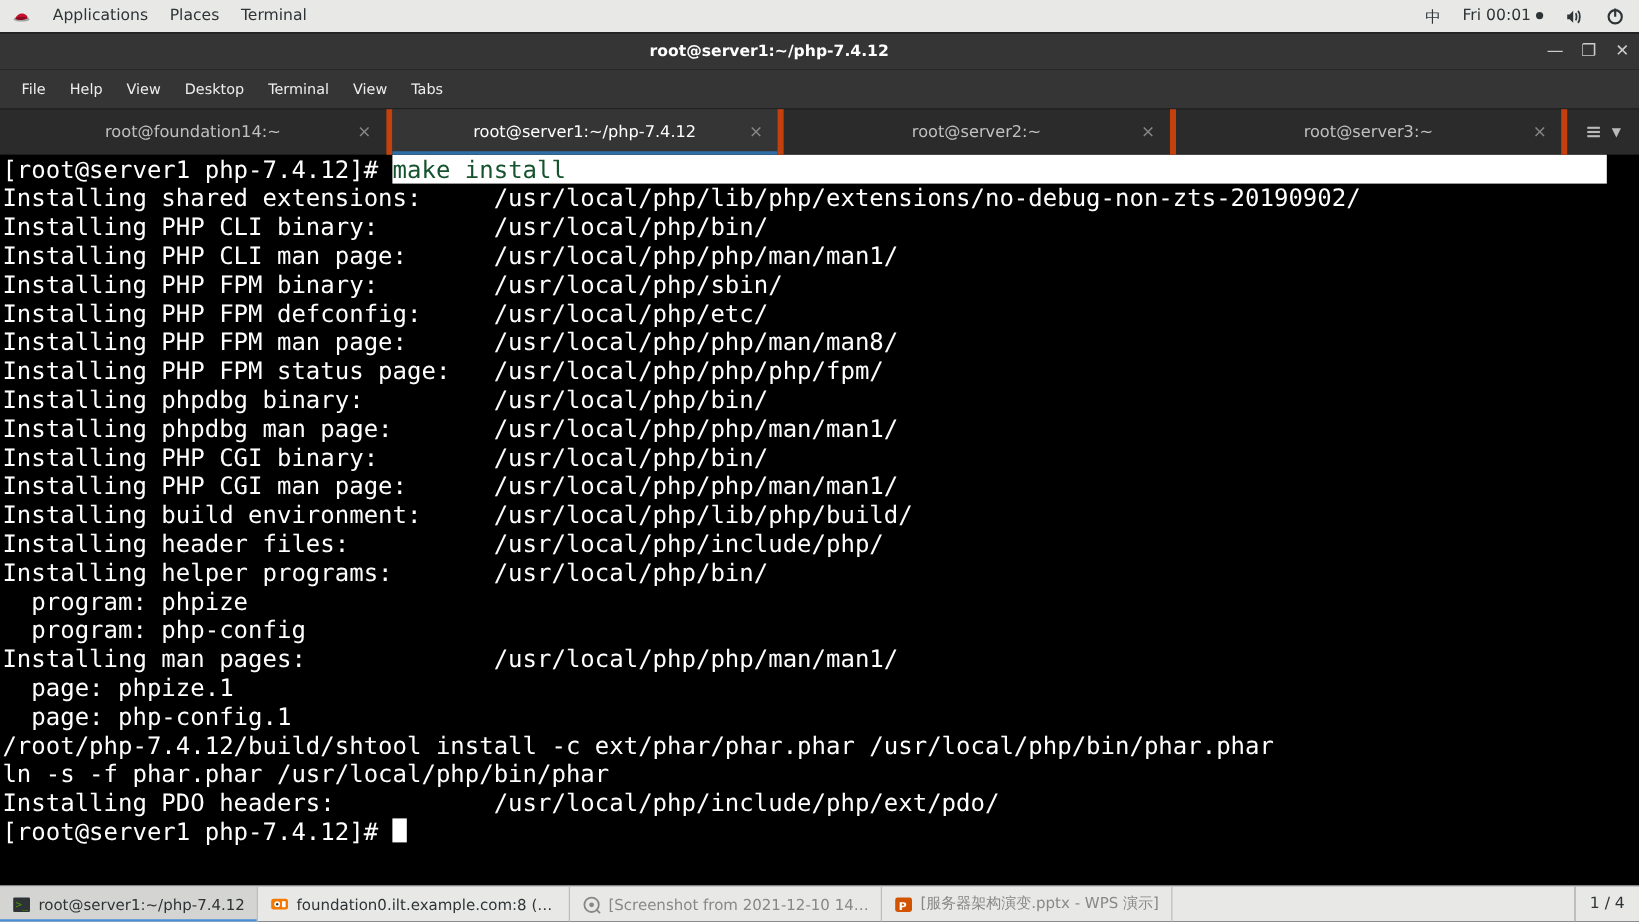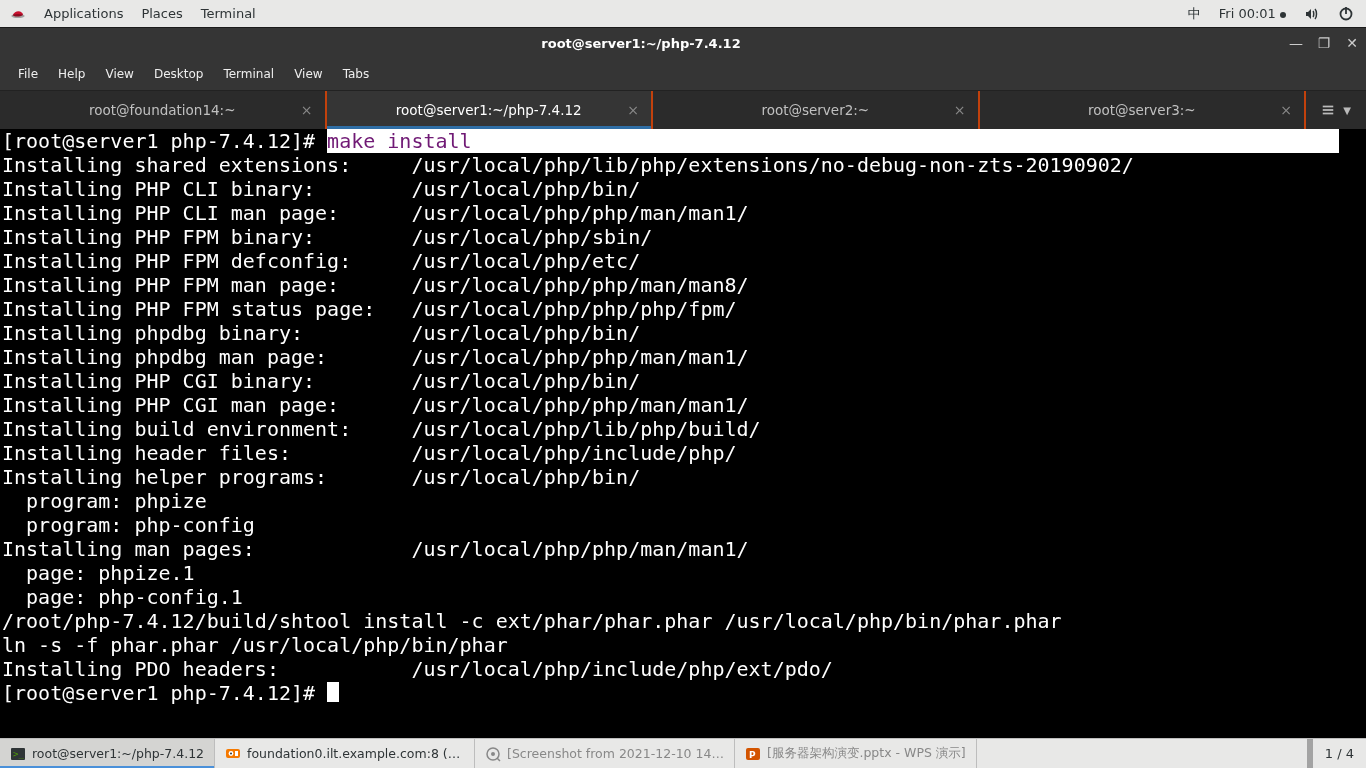--- a/index.html
+++ b/index.html
@@ -18,32 +18,32 @@
   
   .win-area { height:705px; background:#000; }
   .titlebar { height:31px; background:#353535; display:flex; align-items:center; border-top:1px solid #1b1b1b; }
   .titlebar .title { flex:1; text-align:center; color:#fff; font-weight:bold; font-size:13px; }
   .win-btn { width:28px; height:28px; display:flex; align-items:center; justify-content:center; color:#ccc; font-size:14px; }
 
   .menubar { height:33px; background:#353535; display:flex; align-items:center; padding:0 8px; gap:0; color:#eee; font-size:12px; border-bottom:1px solid #222; }
   .menubar span { padding:4px 10px; }
 
   .tabbar { height:38px; background:#2b2b2b; display:flex; align-items:stretch; }
-  .tab { flex:1; display:flex; align-items:center; justify-content:center; color:#c0c0c0; font-size:13.5px; position:relative; border-right:2px solid #c2410c; }
+  .tab { flex:1; display:flex; align-items:center; justify-content:center; color:#c0c0c0; font-size:13.5px; position:relative; border-right:5px solid #c2410c; }
   .tab.active { background:#353535; color:#fff; box-shadow:inset 0 -3px 0 #2f6ea5; }
   .tab .close { position:absolute; right:12px; color:#888; font-size:14px; }
   .tab-extra { width:60px; display:flex; align-items:center; justify-content:center; gap:8px; color:#bbb; }
 
   .term-body { background:#000; color:#fff; font-size:20px; line-height:24px; padding:0 2px; letter-spacing:0; white-space:pre; }
-  .term-body .hl { background:#fff; color:#701a75; }
+  .term-body .hl { background:#fff; color:#14532d; }
   .cursor { display:inline-block; width:12px; height:20px; background:#fff; vertical-align:-2px; }
 
   
   .taskbar { position:absolute; bottom:0; left:0; right:0; height:30px; background:#e8e8e7; display:flex; align-items:center; border-top:1px solid #bdbdbd; font-size:12.5px; color:#2e3436; }
-  .ws { margin-left:auto; padding:12px 12px; border-left:6px solid #a3a3a3; height:100%; display:flex; align-items:center; font-size:13px; }
+  .ws { margin-left:auto; padding:12px 12px; border-left:1px solid #a3a3a3; height:100%; display:flex; align-items:center; font-size:13px; }
   .task { display:flex; align-items:center; gap:6px; padding:0 10px; height:100%; border-right:1px solid #bdbdbd; max-width:260px; }
   .task.active { background:#d4d4d2; box-shadow:inset 0 -2px 0 #4a90d9; }
   .task-icon { width:16px; height:16px; flex:0 0 16px; display:inline-flex; align-items:center; justify-content:center; }
   .task-label { white-space:nowrap; overflow:hidden; text-overflow:ellipsis; }
   .muted-task { color:#888; }
 </style>
 </head>
 <body>
 
 <div class="top-panel">

